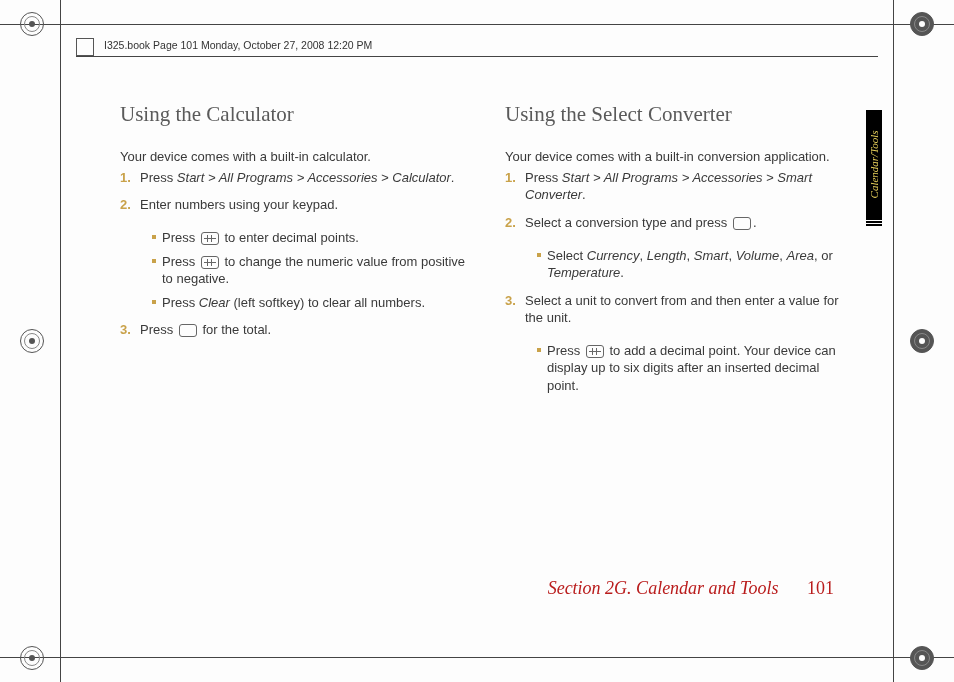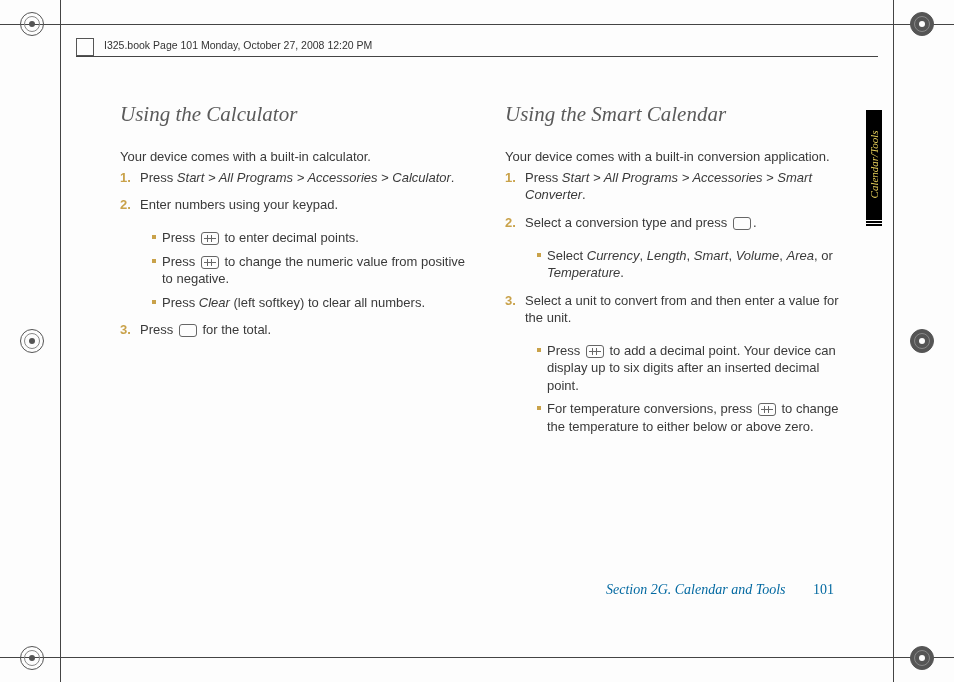--- a/index.html
+++ b/index.html
@@ -17,40 +17,40 @@
   .crop-circle::after{content:"";position:absolute;top:50%;left:50%;width:6px;height:6px;background:#555;border-radius:50%;transform:translate(-50%,-50%)}
   .crop-circle.tr::before,.crop-circle.br::before,.crop-circle.mr::before{background:radial-gradient(circle,#555 1px,transparent 1px) 0 0/4px 4px}
   .crop-circle.tr,.crop-circle.br,.crop-circle.mr{background:#555;border-color:#555}
   .crop-circle.tr::after,.crop-circle.br::after,.crop-circle.mr::after{background:#fdfdfd}
   .frame{position:absolute;top:38px;left:76px;right:76px;height:16px}
   .book-line{font-size:10.5px;color:#333;display:flex;gap:10px}
   .book-line::before{content:"";width:16px;height:16px;border:1px solid #555;display:inline-block}
   .header-line{position:absolute;left:76px;right:76px;top:56px;border-top:1px solid #444}
   .page{position:absolute;top:100px;left:120px;right:100px;bottom:70px;display:flex;gap:36px}
   .col{flex:1;min-width:0}
-  h1{font-style:italic;font-weight:400;font-size:21px;color:#5a5a5a;margin-bottom:20px;font-family:Georgia,serif}
+  h1{font-weight:400;font-size:21px;color:#5a5a5a;margin-bottom:20px;font-family:Georgia,serif}
   p.intro{margin-bottom:3px}
   ol{list-style:none;padding-left:0}
   ol>li{position:relative;padding-left:20px;margin-bottom:10px}
   ol>li>.num{position:absolute;left:0;color:#c9a24a;font-weight:700}
   .sub{list-style:none;padding-left:12px;margin-top:15px}
   .sub li{position:relative;padding-left:10px;margin-bottom:6px}
   .sub li::before{content:"";position:absolute;left:0;top:6px;width:4px;height:4px;background:#c9a24a}
   .bi{font-style:italic;font-weight:400}
   .gt{font-style:italic}
   .key{display:inline-block;width:18px;height:13px;border:1px solid #666;border-radius:3px;vertical-align:middle;margin:0 2px;position:relative;background:#fdfdfd}
   .key.grid::before{content:"";position:absolute;inset:2px;background:
     linear-gradient(#666,#666) 33% 0/1px 100% no-repeat,
     linear-gradient(#666,#666) 66% 0/1px 100% no-repeat,
     linear-gradient(#666,#666) 0 50%/100% 1px no-repeat}
   .tab{position:absolute;right:72px;top:110px;width:16px;height:108px;background:#000;display:flex;align-items:center;justify-content:center}
   .tab span{color:#e6cf5a;font-style:italic;font-size:11px;transform:rotate(-90deg);white-space:nowrap;font-family:Georgia,serif}
   .tab-stack{position:absolute;right:72px;top:218px;width:16px}
   .tab-stack div{height:2px;background:#000;margin-bottom:1px}
-  .footer{position:absolute;bottom:82px;right:120px;font-style:italic;font-size:14px;color:#0369a1;font-family:Georgia,serif}
+  .footer{position:absolute;bottom:82px;right:120px;font-style:italic;font-size:18px;color:#b91c1c;font-family:Georgia,serif}
   .footer .pn{font-style:normal;margin-left:24px}
 </style>
 </head>
 <body>
 
 <div class="crop-h top"></div>
 <div class="crop-h bot"></div>
 <div class="crop-v left"></div>
 <div class="crop-v right"></div>
 <div class="crop-circle tl"></div>
@@ -95,40 +95,39 @@
         </ul>
       </li>
       <li>
         <span class="num">3.</span>
         <span>Press </span><span class="key"></span><span> for the total.</span>
       </li>
     </ol>
   </div>
 
   <div class="col">
-    <h1>Using the Smart Calendar</h1>
+    <h1>Using the Select Converter</h1>
     <p class="intro">Your device comes with a built-in conversion application.</p>
     <ol>
       <li>
         <span class="num">1.</span>
         <span>Press </span><span class="bi">Start</span><span class="gt"> &gt; </span><span class="bi">All Programs</span><span class="gt"> &gt; </span><span class="bi">Accessories</span><span class="gt"> &gt; </span><span class="bi">Smart Converter</span><span>.</span>
       </li>
       <li>
         <span class="num">2.</span>
         <span>Select a conversion type and press </span><span class="key"></span><span>.</span>
         <ul class="sub">
           <li><span>Select </span><span class="bi">Currency</span><span>, </span><span class="bi">Length</span><span>, </span><span class="bi">Smart</span><span>, </span><span class="bi">Volume</span><span>, </span><span class="bi">Area</span><span>, or </span><span class="bi">Temperature</span><span>.</span></li>
         </ul>
       </li>
       <li>
         <span class="num">3.</span>
         <span>Select a unit to convert from and then enter a value for the unit.</span>
         <ul class="sub">
           <li><span>Press </span><span class="key grid"></span><span> to add a decimal point. Your device can display up to six digits after an inserted decimal point.</span></li>
-          <li><span>For temperature conversions, press </span><span class="key grid"></span><span> to change the temperature to either below or above zero.</span></li>
         </ul>
       </li>
     </ol>
   </div>
 </div>
 
 <div class="footer">
   <span>Section 2G. Calendar and Tools</span>
   <span class="pn">101</span>
 </div>

